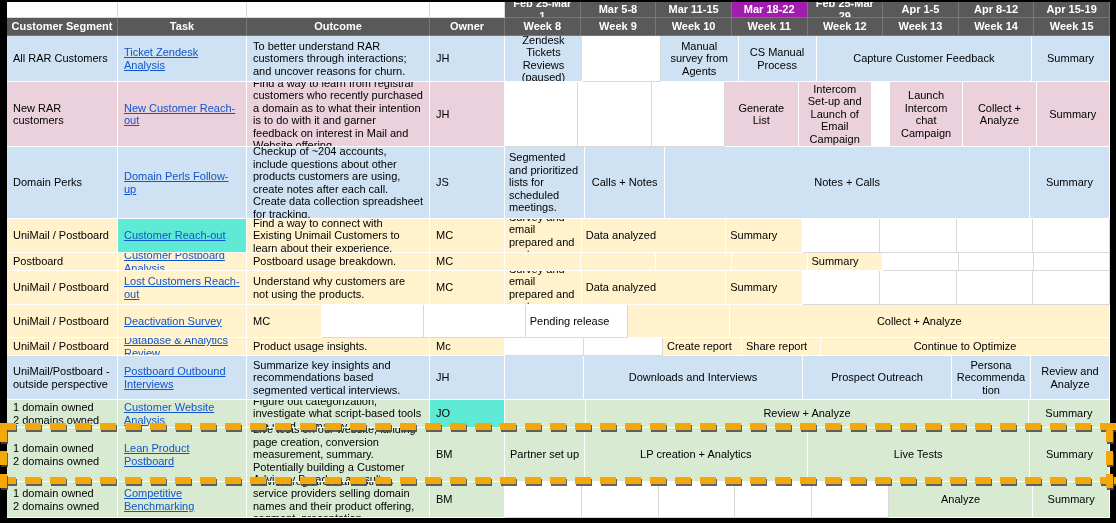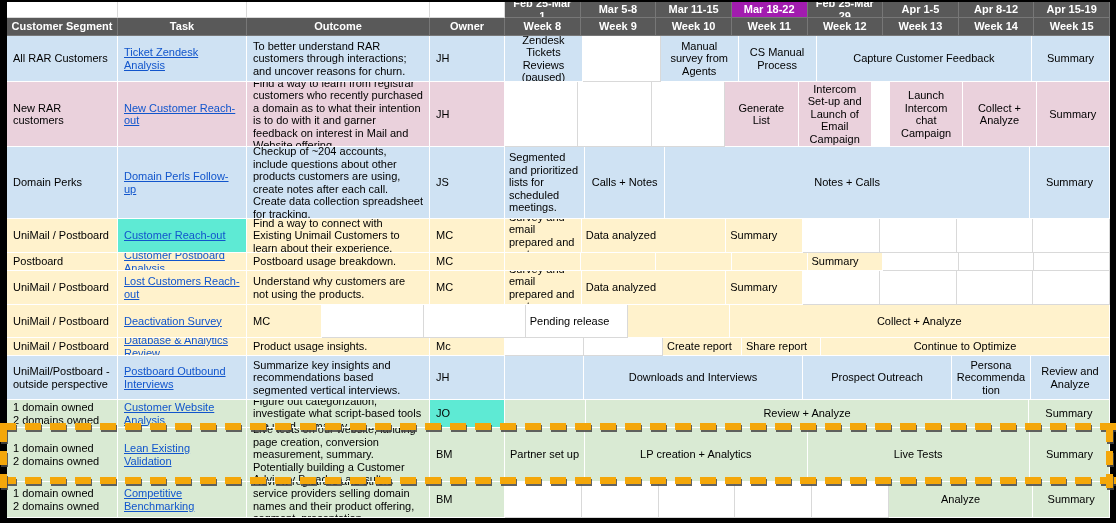--- a/index.html
+++ b/index.html
@@ -175,21 +175,21 @@
           <div class="c themed left-col w-task" style="background: rgb(217, 234, 211);"><a class="task-link">Customer Website Analysis</a></div>
           <div class="c themed left-col w-out" style="background: rgb(217, 234, 211); white-space: normal;">Figure out categorization, investigate what script-based tools are used, sumamry.</div>
           <div class="c themed left-col w-own" style="background: #5eead4;">JO</div>
           <div class="c wk themed center" style="flex: 1 1 0px; background: rgb(217, 234, 211);"></div>
           <div class="c wk themed center" style="flex: 6 1 0px; background: rgb(217, 234, 211);">Review + Analyze</div>
           <div class="c wk themed center" style="flex: 1 1 0px; background: rgb(217, 234, 211);">Summary</div>
         </div>
         <div class="row" style="height: 54px;">
           <div class="c themed left-col w-seg" style="background: rgb(217, 234, 211);">1 domain owned
 2 domains owned</div>
-          <div class="c themed left-col w-task" style="background: rgb(217, 234, 211);"><a class="task-link">Lean Existing Validation</a></div>
+          <div class="c themed left-col w-task" style="background: rgb(217, 234, 211);"><a class="task-link">Lean Product Postboard</a></div>
           <div class="c themed left-col w-out" style="background: rgb(217, 234, 211); white-space: normal;">Live tests on our website, landing page creation, conversion measurement, summary. Potentially building a Customer Advisory Borad as a result.</div>
           <div class="c themed left-col w-own" style="background: rgb(217, 234, 211);">BM</div>
           <div class="c wk themed center" style="flex: 1 1 0px; background: rgb(217, 234, 211);">Partner set up</div>
           <div class="c wk themed center" style="flex: 3 1 0px; background: rgb(217, 234, 211);">LP creation + Analytics</div>
           <div class="c wk themed center" style="flex: 3 1 0px; background: rgb(217, 234, 211);">Live Tests</div>
           <div class="c wk themed center" style="flex: 1 1 0px; background: rgb(217, 234, 211);">Summary</div>
         </div>
         <div class="row" style="height: 36px;">
           <div class="c themed left-col w-seg" style="background: rgb(217, 234, 211);">1 domain owned
 2 domains owned</div>

